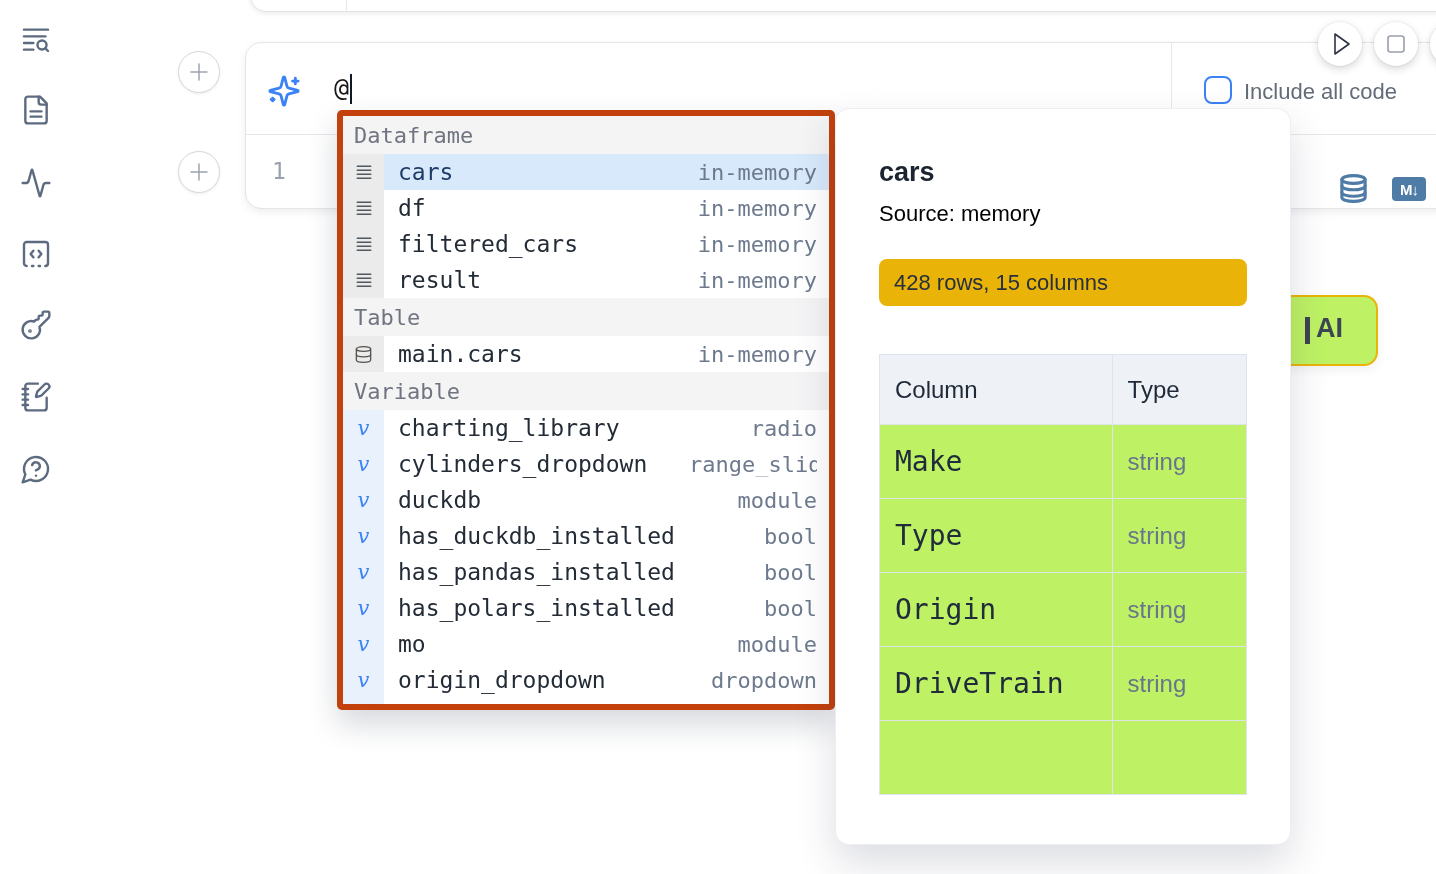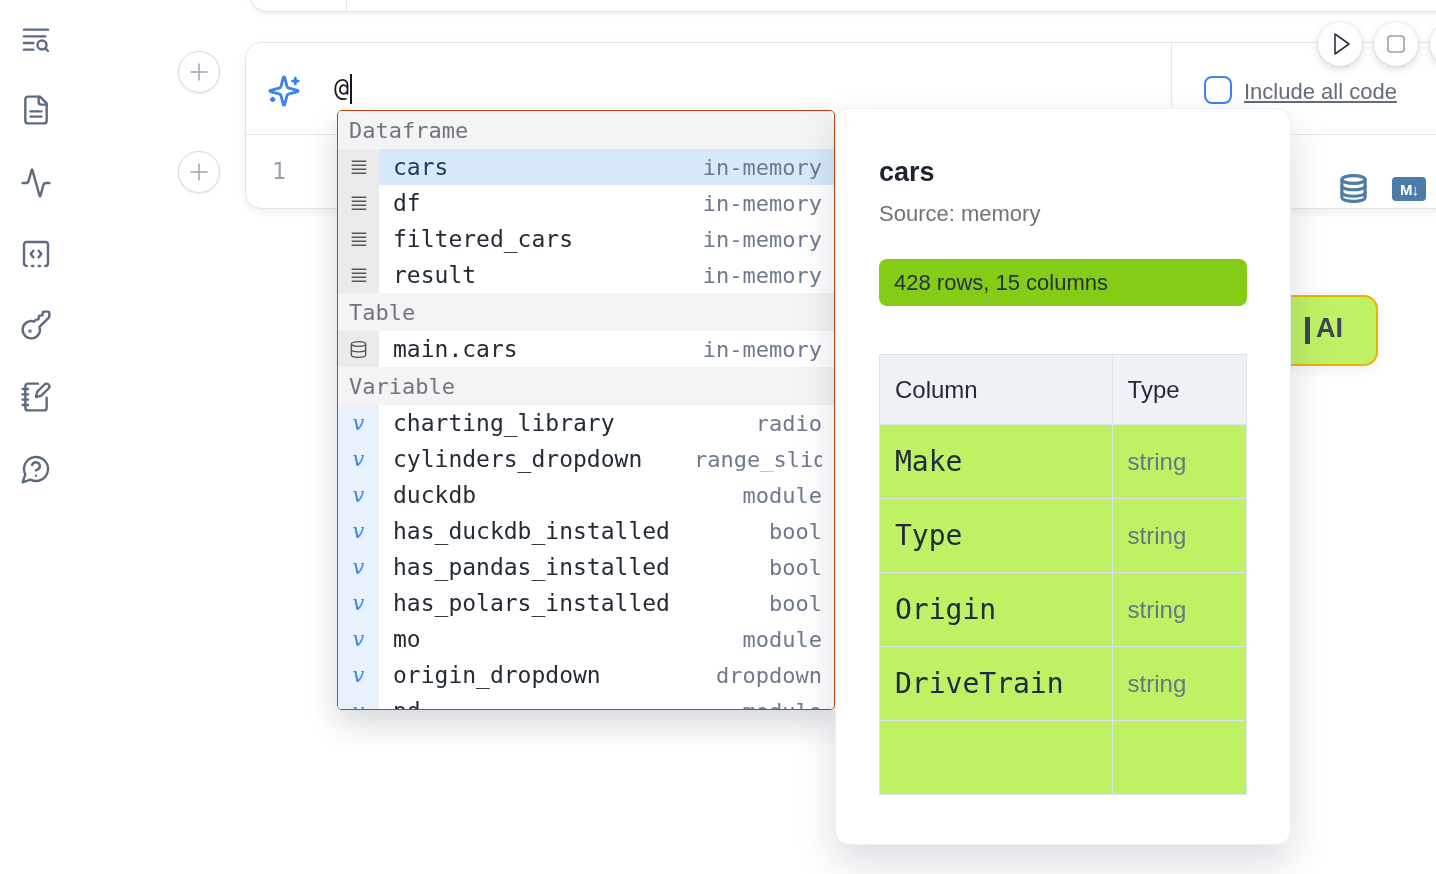--- a/index.html
+++ b/index.html
@@ -34,38 +34,38 @@
     border-bottom:1px solid #e8e8ec;}
   .sparkle{position:absolute; left:21px; top:31px; width:34px; height:34px;}
   .sparkle svg{width:34px; height:34px; stroke:#3b82f6; fill:none; stroke-width:2;
     stroke-linecap:round; stroke-linejoin:round;}
   .prompt-text{position:absolute; left:88px; top:30px; font-size:25px; color:#18181b;}
   .caret{display:inline-block; width:2px; height:30px; background:#111827;
     vertical-align:middle; margin-left:1px;}
   .prompt-vdiv{position:absolute; left:925px; top:0; height:91px; width:1px; background:#e8e8ec;}
   .include-box{position:absolute; left:958px; top:33px; width:28px; height:28px;
     border:2px solid #3b82f6; border-radius:8px; background:#fff; box-sizing:border-box; cursor:pointer;}
-  .include-label{position:absolute; left:998px; top:36px; font-size:22px; color:#636b78;text-decoration:underline;}
+  .include-label{position:absolute; left:998px; top:36px; font-size:22px; color:#636b78;}
   .line-num{position:absolute; left:26px; top:115px; font-size:23px; color:#9aa1ac;}
   .cell-db{position:absolute; left:1092px; top:130px; width:31px; height:31px;}
   .cell-db svg{width:31px; height:31px; stroke:#4e7ca6; fill:none; stroke-width:2.4;
     stroke-linecap:round; stroke-linejoin:round;}
   .md-badge{position:absolute; left:1146px; top:134px; width:34px; height:24px;
     background:#4e7ca6; border-radius:4px; color:#fff; font-size:15px; font-weight:bold;
     display:flex; align-items:center; justify-content:center; letter-spacing:-1px;}
 
   
   .round-btn{position:absolute; width:44px; height:44px; border-radius:50%; background:#fff;
     box-shadow:0 0 0 1px rgba(0,0,0,.04), 0 3px 9px rgba(0,0,0,.16);
     display:flex; align-items:center; justify-content:center; z-index:7; cursor:pointer;}
   .round-btn svg{fill:none; stroke-linejoin:round; stroke-linecap:round;}
 
   
   .acp{position:absolute; left:337px; top:110px; width:498px; height:600px;
-    background:#86efac; border:1px solid #c2410c; border-radius:5px; overflow:hidden;
+    background:#86efac; border:6px solid #c2410c; border-radius:5px; overflow:hidden;
     box-shadow:0 14px 30px rgba(30,40,60,.18); z-index:5; box-sizing:border-box;text-align:center;}
   .acp-header{height:38px; background:#f4f4f5; display:flex; align-items:center;
     padding-left:11px; font-size:22px; color:#6f7480;}
   .acp-row{display:flex; height:36px; background:#fff; cursor:pointer;}
   .acp-row.clipped{height:18px; overflow:hidden;}
   .acp-gutter{width:41px; flex:none; display:flex; align-items:center; justify-content:center; height:36px;}
   .acp-row.df-row .acp-gutter, .acp-row.tb-row .acp-gutter{background:#ebebeb;}
   .acp-row.var-row .acp-gutter{background:#e9f1fc;}
   .acp-main{flex:1; position:relative; display:flex; align-items:center; height:36px;}
   .acp-row.selected .acp-main{background:#d8e9fb;}
@@ -84,22 +84,22 @@
     box-shadow:0 4px 12px rgba(0,0,0,.06); z-index:3; cursor:pointer;}
   .ai-frag{position:absolute; left:55px; top:20px; width:5px; height:27px; background:#3d4454;}
   .ai-label{position:absolute; left:66px; top:16px; font-size:27px; font-weight:bold; color:#3d4454;}
 
   
   .panel{position:absolute; left:835px; top:108px; width:456px; height:737px;
     background:#fff; border:1px solid #edeef2; border-radius:14px;
     box-shadow:0 18px 40px rgba(35,45,75,.16); z-index:6; box-sizing:border-box;
     padding:46px 45px 0 43px;}
   .panel-title{font-size:27px; font-weight:bold; color:#1b2430; line-height:34px;}
-  .panel-source{margin-top:12px; font-size:22px; color:#737373; line-height:26px;}
-  .panel-badge{margin-top:32px; height:47px; background:#84cc16; border-radius:8px;
+  .panel-source{margin-top:12px; font-size:22px; color:#000000; line-height:26px;}
+  .panel-badge{margin-top:32px; height:47px; background:#eab308; border-radius:8px;
     display:flex; align-items:center; padding-left:15px; font-size:22px; color:#27303e;
     width:368px; box-sizing:border-box;}
   .tbl-wrap{margin-top:48px; width:368px; height:455px; overflow:hidden;}
   table.schema{border-collapse:collapse; width:368px;padding-left:16px;}
   table.schema th, table.schema td{border:1px solid #dee4ee; padding:0 0 0 15px; text-align:left;}
   table.schema th{height:70px; background:#eef2f7; font-size:24px; font-weight:normal; color:#1f2937;}
   table.schema td{height:74px; background:#bef264;}
   td.col-name{font-size:28px; color:#202c3b;}
   td.col-type{font-size:24px; color:#68758a; font-family:"Liberation Sans", sans-serif;}
   th.c1, td.c1{width:233px; box-sizing:border-box;}

